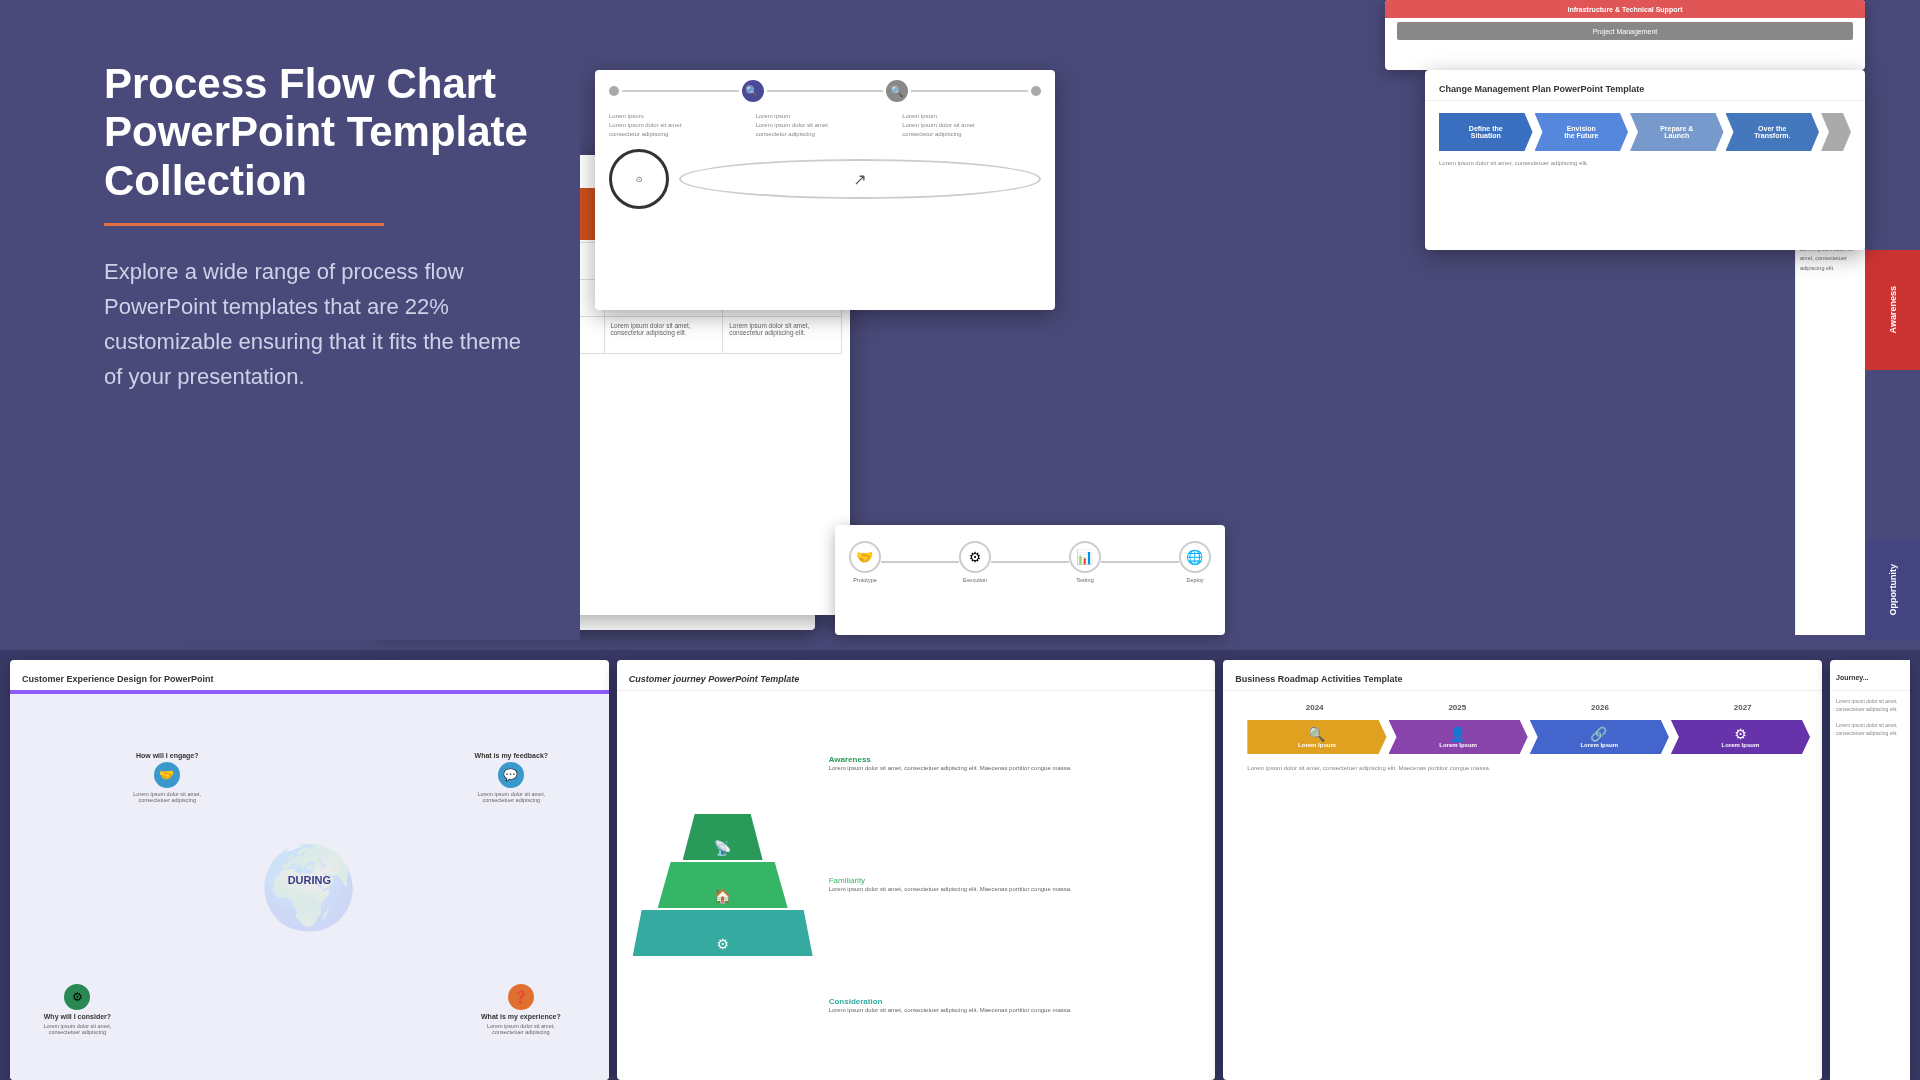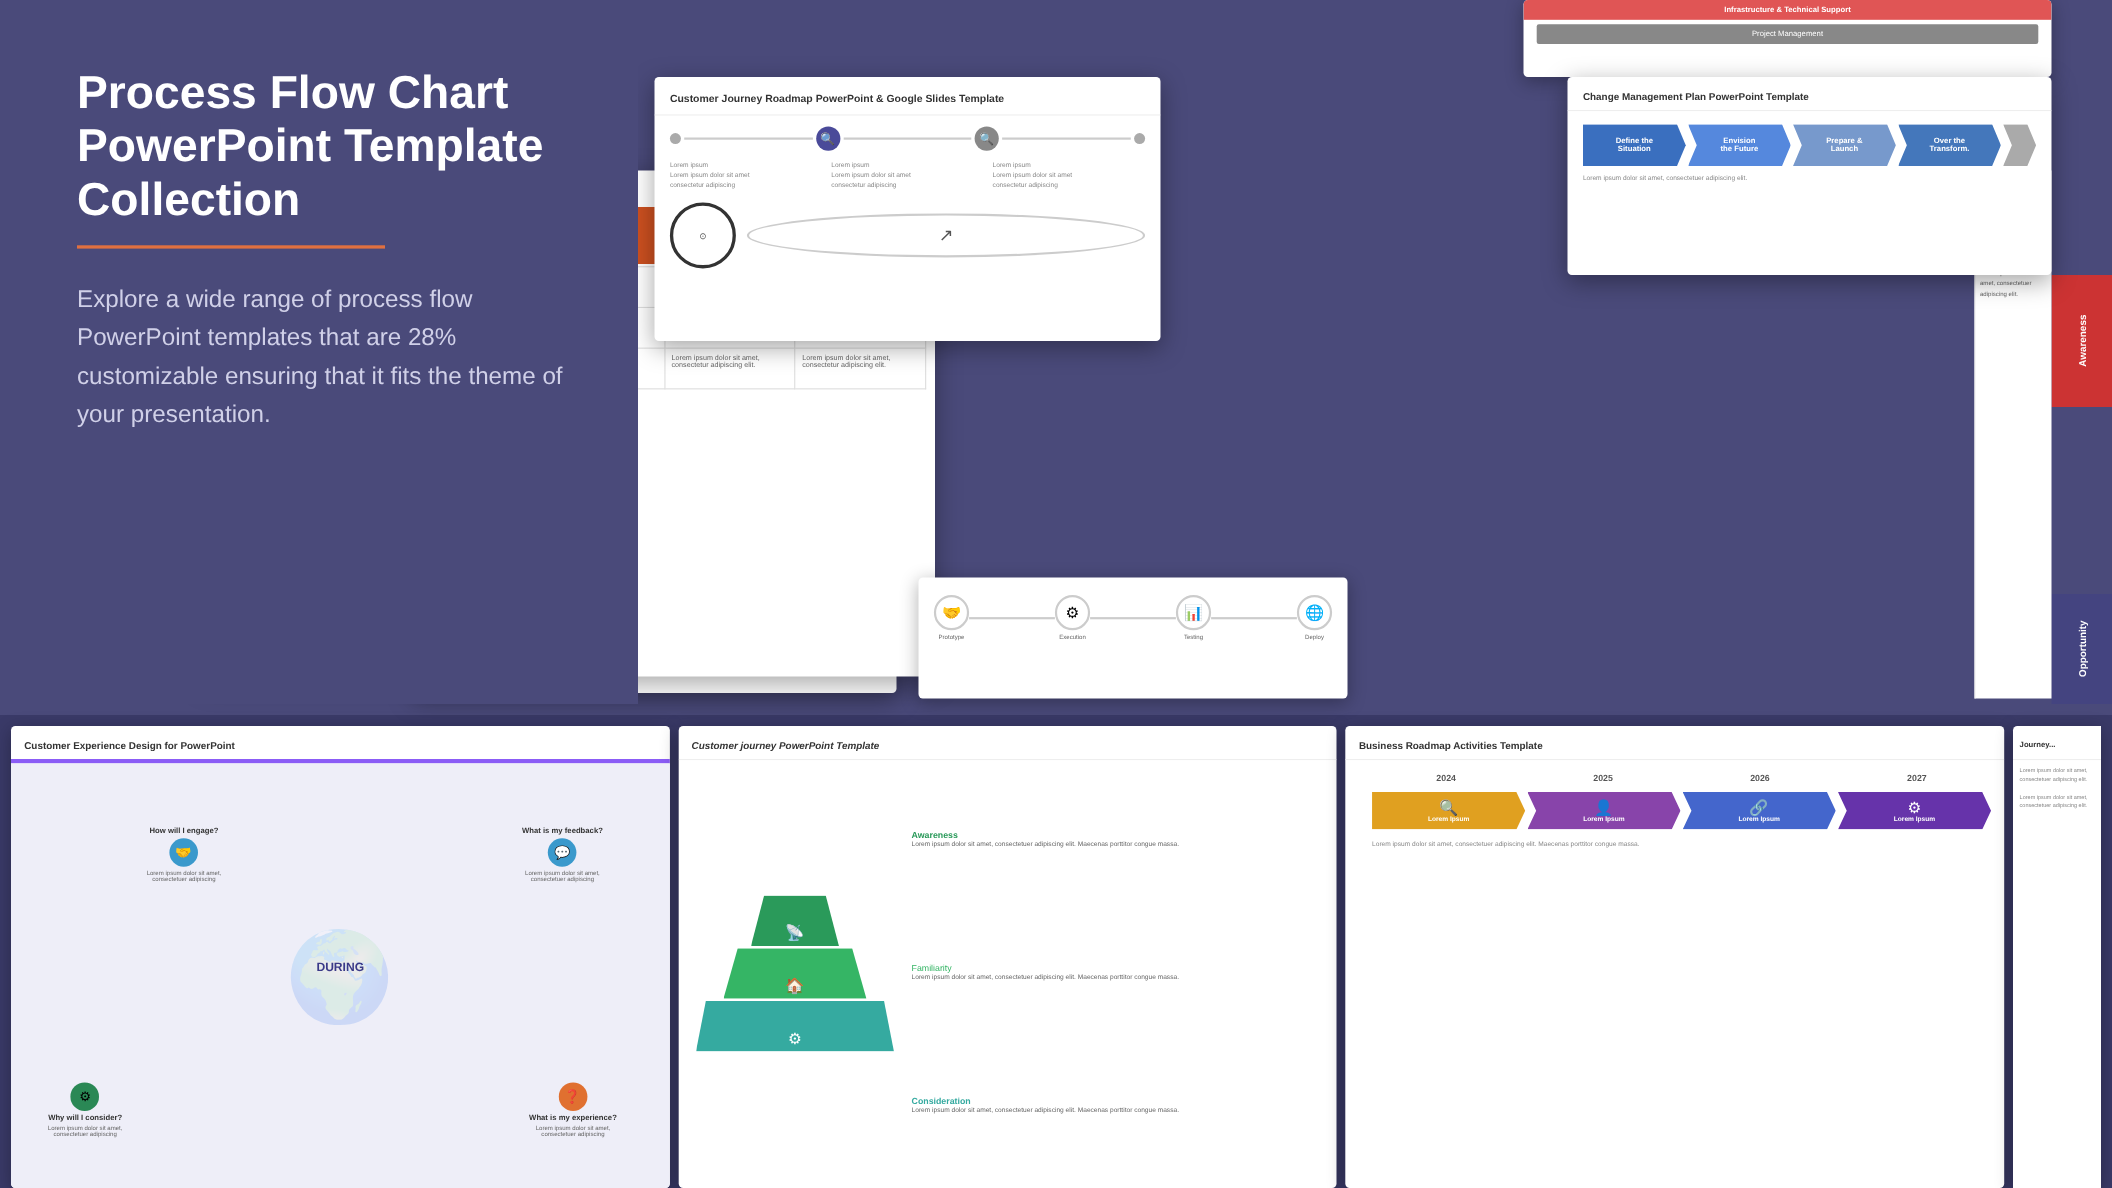--- a/index.html
+++ b/index.html
@@ -12,21 +12,21 @@
       position: relative;
     }
 
     
     .left-panel {
       position: absolute;
       left: 0; top: 0;
       width: 580px;
       height: 640px;
       background: #4a4a7a;
-      padding: 60px 50px 40px 70px;
+      padding: 60px 50px 40px 104px;
       z-index: 10;
     }
 
     .main-title {
       font-size: 42px;
       font-weight: 800;
       color: #ffffff;
       line-height: 1.15;
       margin-bottom: 18px;
     }
@@ -183,36 +183,33 @@
 
   </style>
 </head>
 <body>
 
 <div style="position:absolute;inset:0;background:#4a4a7a;"></div>
 
 <div class="left-panel">
   <h1 class="main-title">Process Flow Chart PowerPoint Template Collection</h1>
   <div class="title-divider"></div>
-  <p class="description">Explore a wide range of process flow PowerPoint templates that are 28% customizable ensuring that it fits the theme of your presentation.</p>
+  <p class="description">Explore a wide range of process flow PowerPoint templates that are 22% customizable ensuring that it fits the theme of your presentation.</p>
 </div>
 
 <div style="position:absolute;right:55px;top:0;width:480px;height:70px;background:#fff;border-radius:4px;overflow:hidden;box-shadow:0 4px 16px rgba(0,0,0,0.3);">
   <div style="height:18px;background:#e05555;display:flex;align-items:center;justify-content:center;">
     <span style="font-size:7px;color:#fff;font-weight:600;">Infrastructure &amp; Technical Support</span>
   </div>
   <div style="height:18px;background:#888;margin:4px 12px;border-radius:2px;display:flex;align-items:center;justify-content:center;">
     <span style="font-size:7px;color:#fff;">Project Management</span>
   </div>
 </div>
 
 <div style="position:absolute;left:595px;top:70px;width:460px;height:240px;background:#fff;border-radius:4px;overflow:hidden;box-shadow:0 6px 22px rgba(0,0,0,0.35);z-index:9;">
-  <div style="padding:10px 14px 6px;border-bottom:1px solid #eee;">
-    <span style="font-size:9.5px;font-weight:700;color:#333;">Customer Journey Roadmap PowerPoint &amp; Google Slides Template</span>
-  </div>
   <div style="padding:10px 14px;">
 
     <div style="display:flex;align-items:center;gap:3px;margin-bottom:10px;">
       <div style="width:10px;height:10px;border-radius:50%;background:#aaa;"></div>
       <div style="flex:1;height:2px;background:#ccc;"></div>
       <div style="width:22px;height:22px;border-radius:50%;background:#4a4a99;display:flex;align-items:center;justify-content:center;">
         <span style="font-size:11px;color:#fff;">🔍</span>
       </div>
       <div style="flex:1;height:2px;background:#ccc;"></div>
       <div style="width:22px;height:22px;border-radius:50%;background:#888;display:flex;align-items:center;justify-content:center;">

